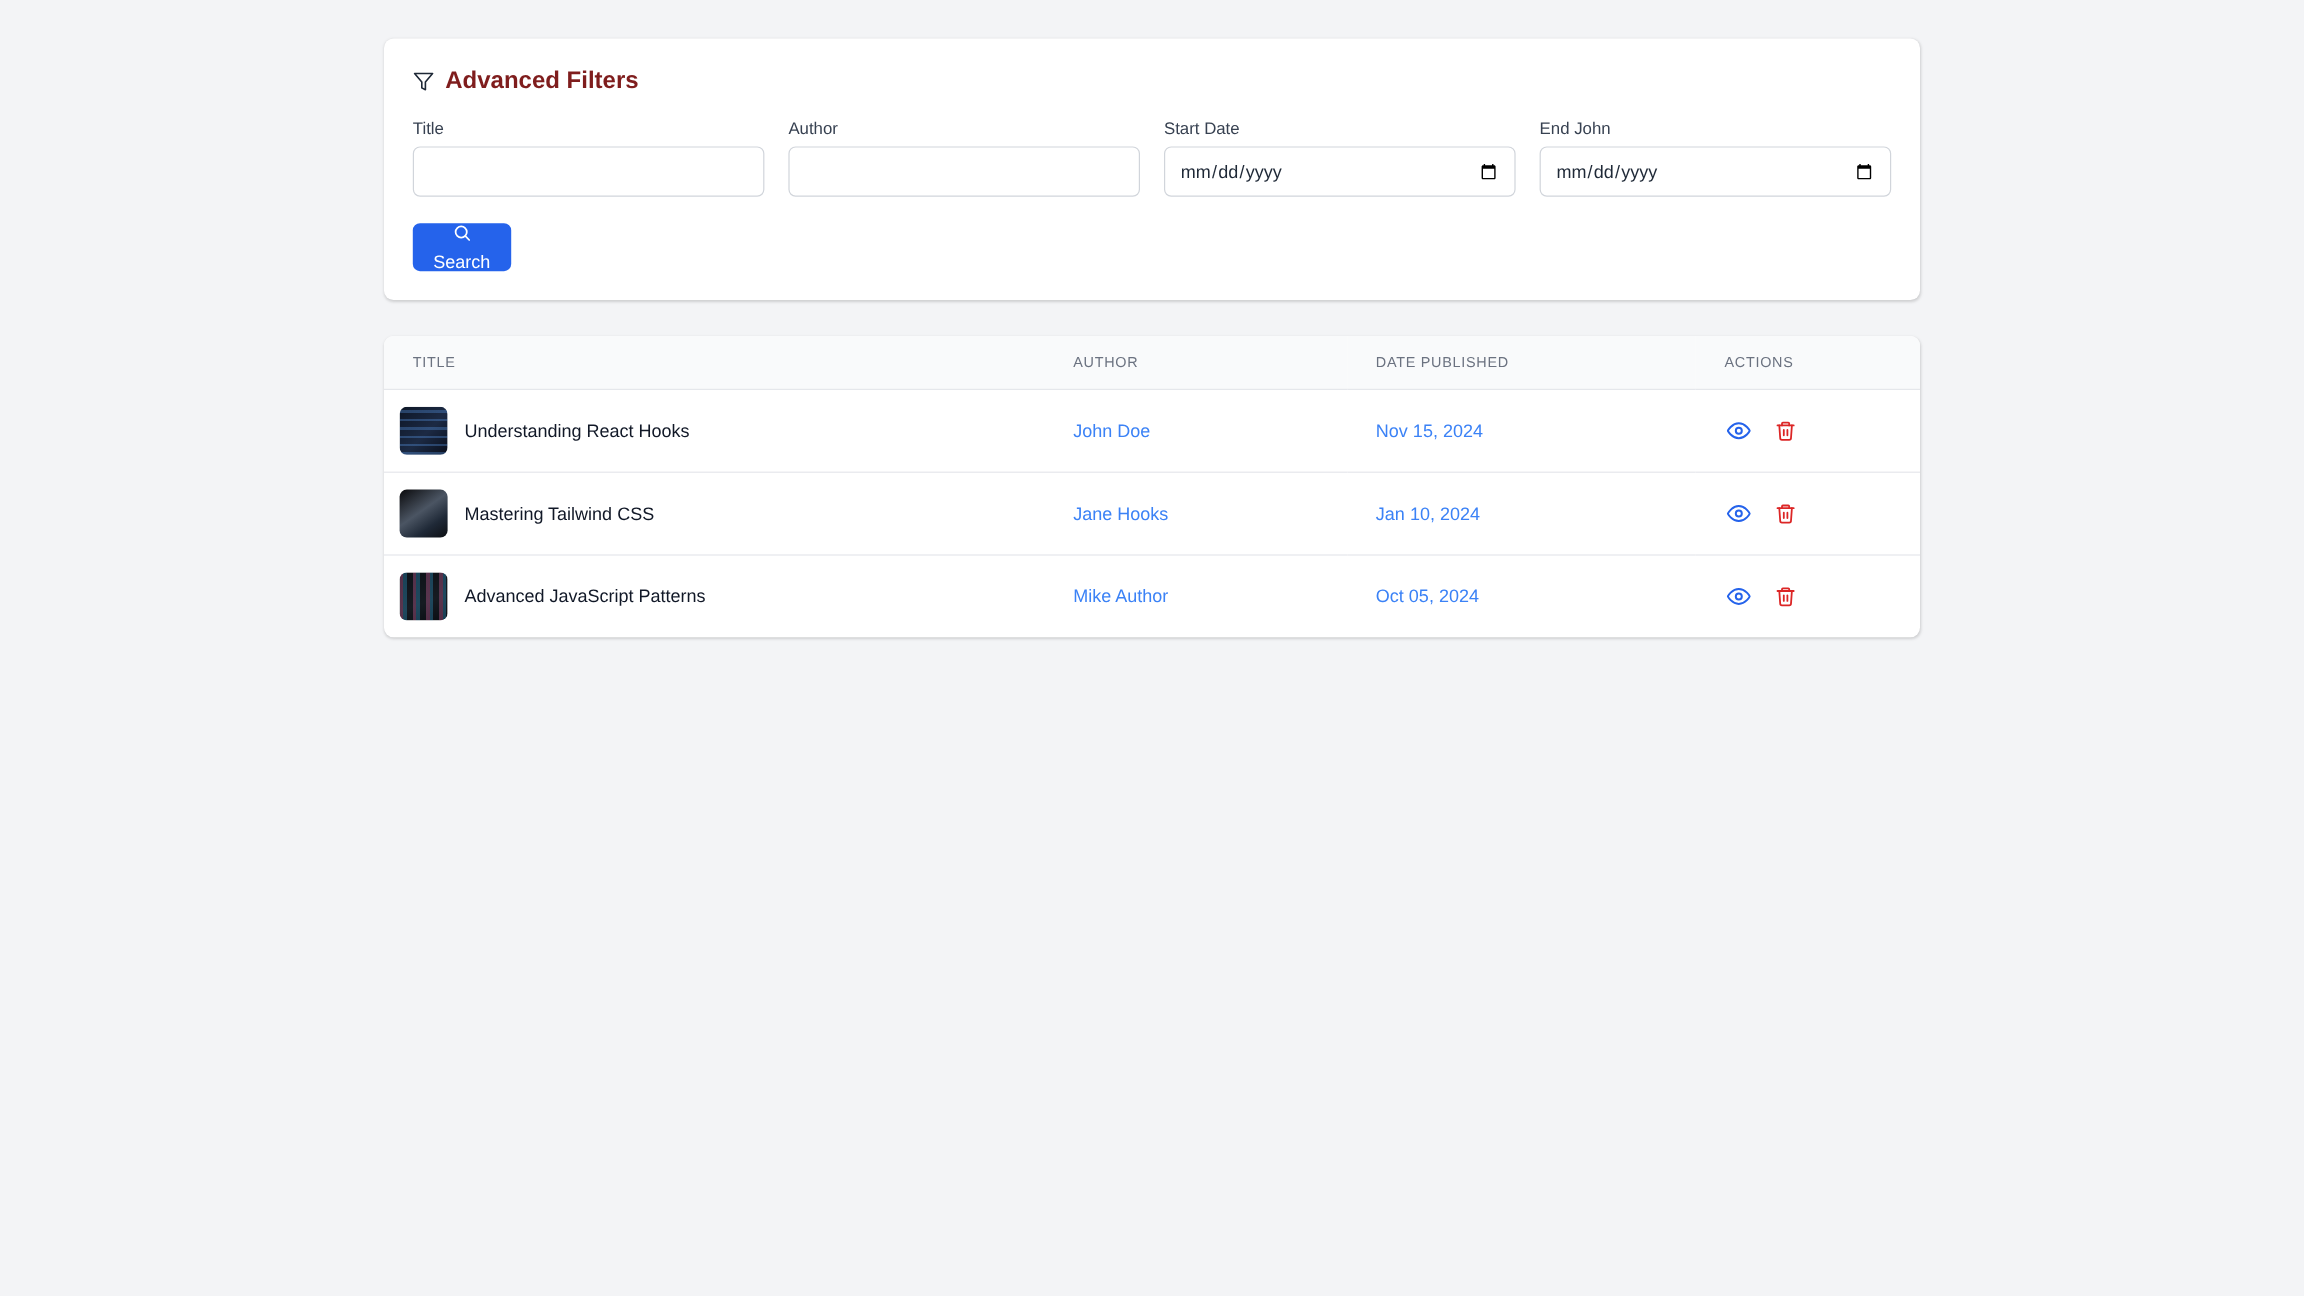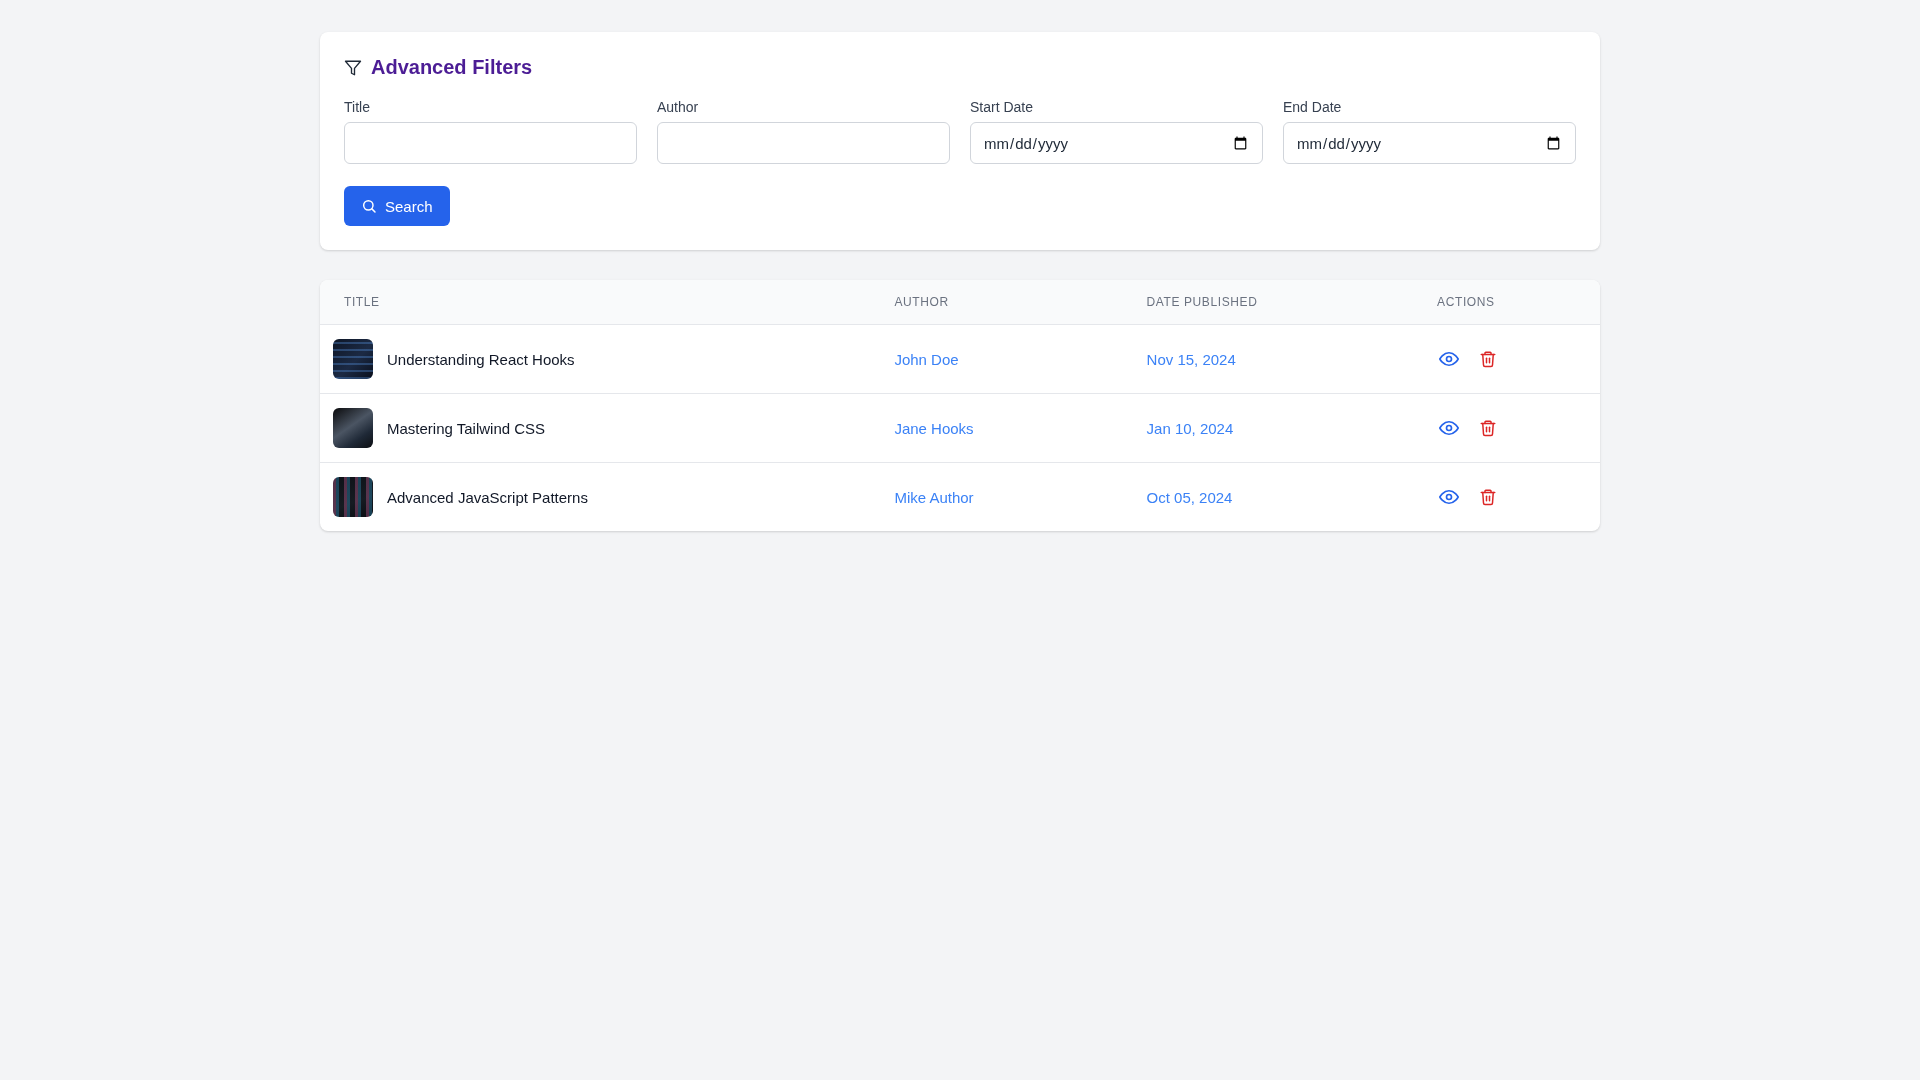--- a/index.html
+++ b/index.html
@@ -23,21 +23,21 @@
 
   .card {
     background: #ffffff;
     border-radius: 8px;
     box-shadow: 0 1px 3px rgba(0,0,0,.10), 0 1px 2px rgba(0,0,0,.06);
   }
 
   
   .filters-card { padding: 24px; margin-bottom: 30px; }
   .filters-header { display: flex; align-items: center; gap: 9px; }
-  .filters-header h2 { font-size: 20px; font-weight: 700; color: #4c1d95; }
+  .filters-header h2 { font-size: 20px; font-weight: 700; color: #7f1d1d; }
   .filters-header svg { display: block; }
 
   .filters-grid {
     display: grid;
     grid-template-columns: repeat(4, 1fr);
     gap: 20px;
     margin-top: 20px;
   }
   .field { display: flex; flex-direction: column; }
   .field label {
@@ -66,20 +66,21 @@
     background: #2563eb;
     color: #ffffff;
     border: none;
     border-radius: 6px;
     padding: 0 17px;
     height: 40px;
     font-size: 15px;
     font-family: inherit;
     font-weight: 500;
     cursor: pointer;
+    flex-direction: column;
   }
   .search-btn svg { display: block; }
 
   
   .table-card { overflow: hidden; }
   table { width: 100%; border-collapse: collapse; table-layout: fixed; }
   col.c-title   { width: 43%; }
   col.c-author  { width: 19.7%; }
   col.c-date    { width: 22.7%; }
   col.c-actions { width: 14.6%; }
@@ -163,21 +164,21 @@
       </div>
       <div class="field">
         <label>Author</label>
         <input type="text" value="" style="">
       </div>
       <div class="field">
         <label>Start Date</label>
         <input type="date" placeholder="mm/dd/yyyy" style="">
       </div>
       <div class="field">
-        <label>End Date</label>
+        <label>End John</label>
         <input type="date" placeholder="mm/dd/yyyy" style="">
       </div>
     </div>
 
     <button class="search-btn">
       <span>
         <svg width="16" height="16" viewBox="0 0 24 24" fill="none" stroke="#ffffff" stroke-width="2.2" stroke-linecap="round">
             <circle cx="11" cy="11" r="7"></circle>
             <line x1="21" y1="21" x2="16.3" y2="16.3"></line>
           </svg>

